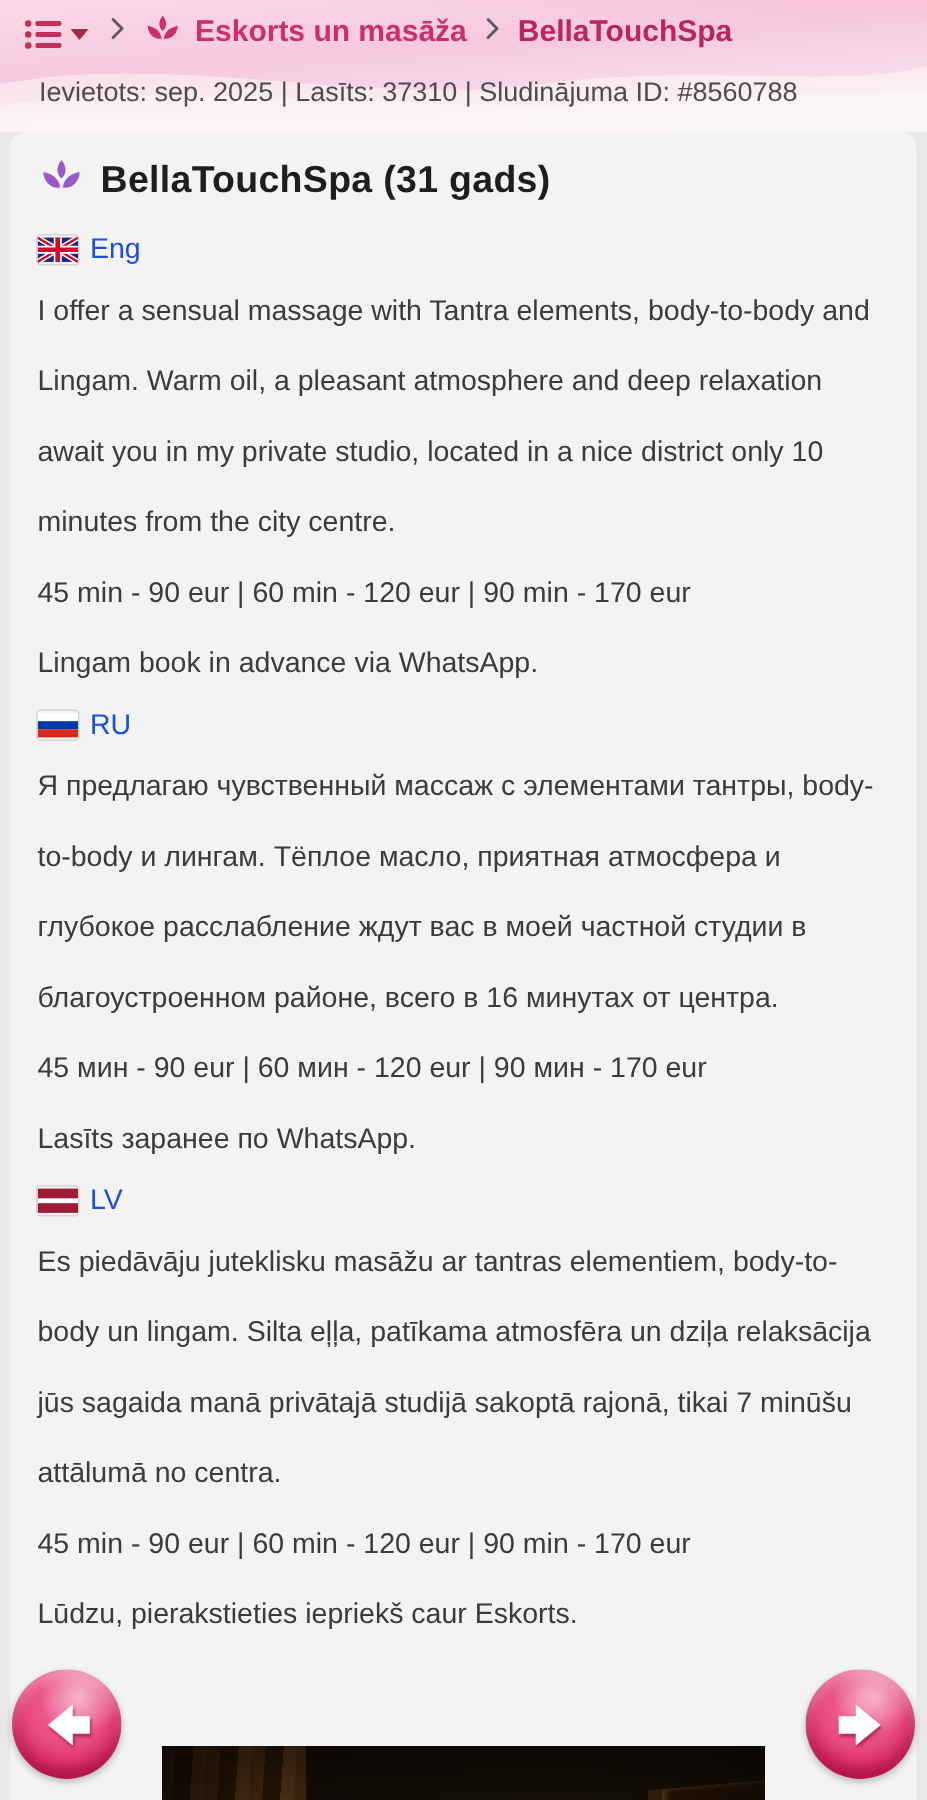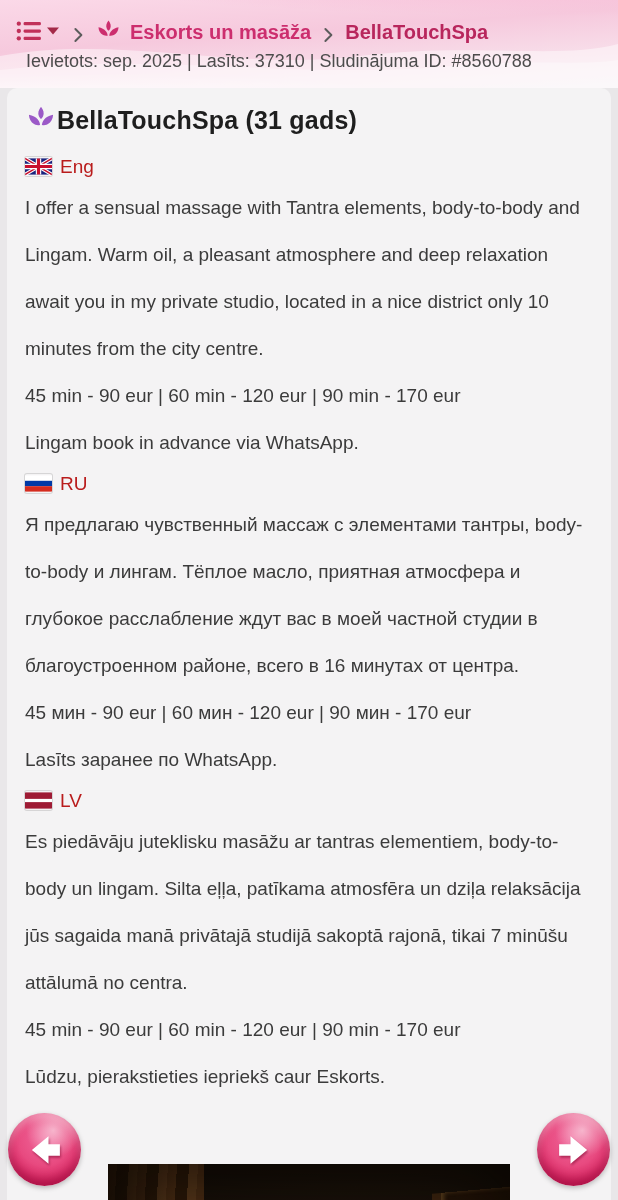--- a/index.html
+++ b/index.html
@@ -19,21 +19,21 @@
     padding:10px 14px 0 14px;
     background:
       radial-gradient(140% 95% at 8% 135%, rgba(255,255,255,.85) 0%, rgba(255,255,255,0) 55%),
       radial-gradient(130% 85% at 88% -35%, #f7b8d4 0%, rgba(247,184,212,0) 62%),
       linear-gradient(176deg,#fbd9e8 0%,#f6c9dd 40%,#f8e2ec 78%,#f4edf1 100%);
     overflow:hidden;
   }
   .header-wave { position:absolute; left:0; top:26px; width:100%; height:62px; pointer-events:none; }
   .crumb-row {
     position:relative;
-    display:flex; align-items:flex-end;
+    display:flex; align-items:flex-start;
     height:34px; gap:8px;
     font-size:20px; font-weight:bold;
   }
   .list-btn { display:flex; align-items:center; gap:5px; border:none; background:none; cursor:pointer; padding:2px; }
   .icon-list { width:26px; height:22px; color:#c13059; }
   .icon-caret { width:12px; height:8px; color:#a32a48; }
   .icon-chevron { width:18px; height:18px; color:#5c5c5c; flex:0 0 auto; }
   .icon-lotus { width:27px; height:24px; }
   .lotus-pink { color:#cc2e6e; }
   .lotus-purple { color:#9b59c7; }
@@ -48,28 +48,28 @@
   
   .card {
     position:relative;
     margin:0 7px;
     height:1112px;
     background:#f4f3f4;
     border-radius:10px 10px 0 0;
     padding:16px 18px 0 18px;
     overflow:hidden;
   }
-  .title-row { display:flex; align-items:center; margin:2px 0 14px 0; }
+  .title-row { display:flex; align-items:center; gap:10px; margin:2px 0 14px 0; }
   .title-row .icon-lotus { width:32px; height:29px; }
   .page-title { font-size:25px; font-weight:bold; color:#1e1e1e; letter-spacing:.2px; }
 
   .lang-row { display:flex; align-items:center; gap:8px; height:35px; }
   .flag { display:inline-flex; width:27px; height:19px; border-radius:2px; overflow:hidden; box-shadow:0 0 0 1px rgba(0,0,0,.12); }
   .flag svg { width:100%; height:100%; display:block; }
-  .lang-label { font-size:19px; color:#b91c1c; }
+  .lang-label { font-size:19px; color:#1d4ed8; }
   .body-text { font-size:19px; line-height:47px; color:#3b3b3b; }
 
   
   .photo {
     position:relative;
     width:402px; height:300px;
     margin:64px auto 0 auto;
     background:
       radial-gradient(95% 95% at 62% 88%, #5c3b17 0%, #33200d 42%, #1a120a 78%, #120c07 100%);
     overflow:hidden;

